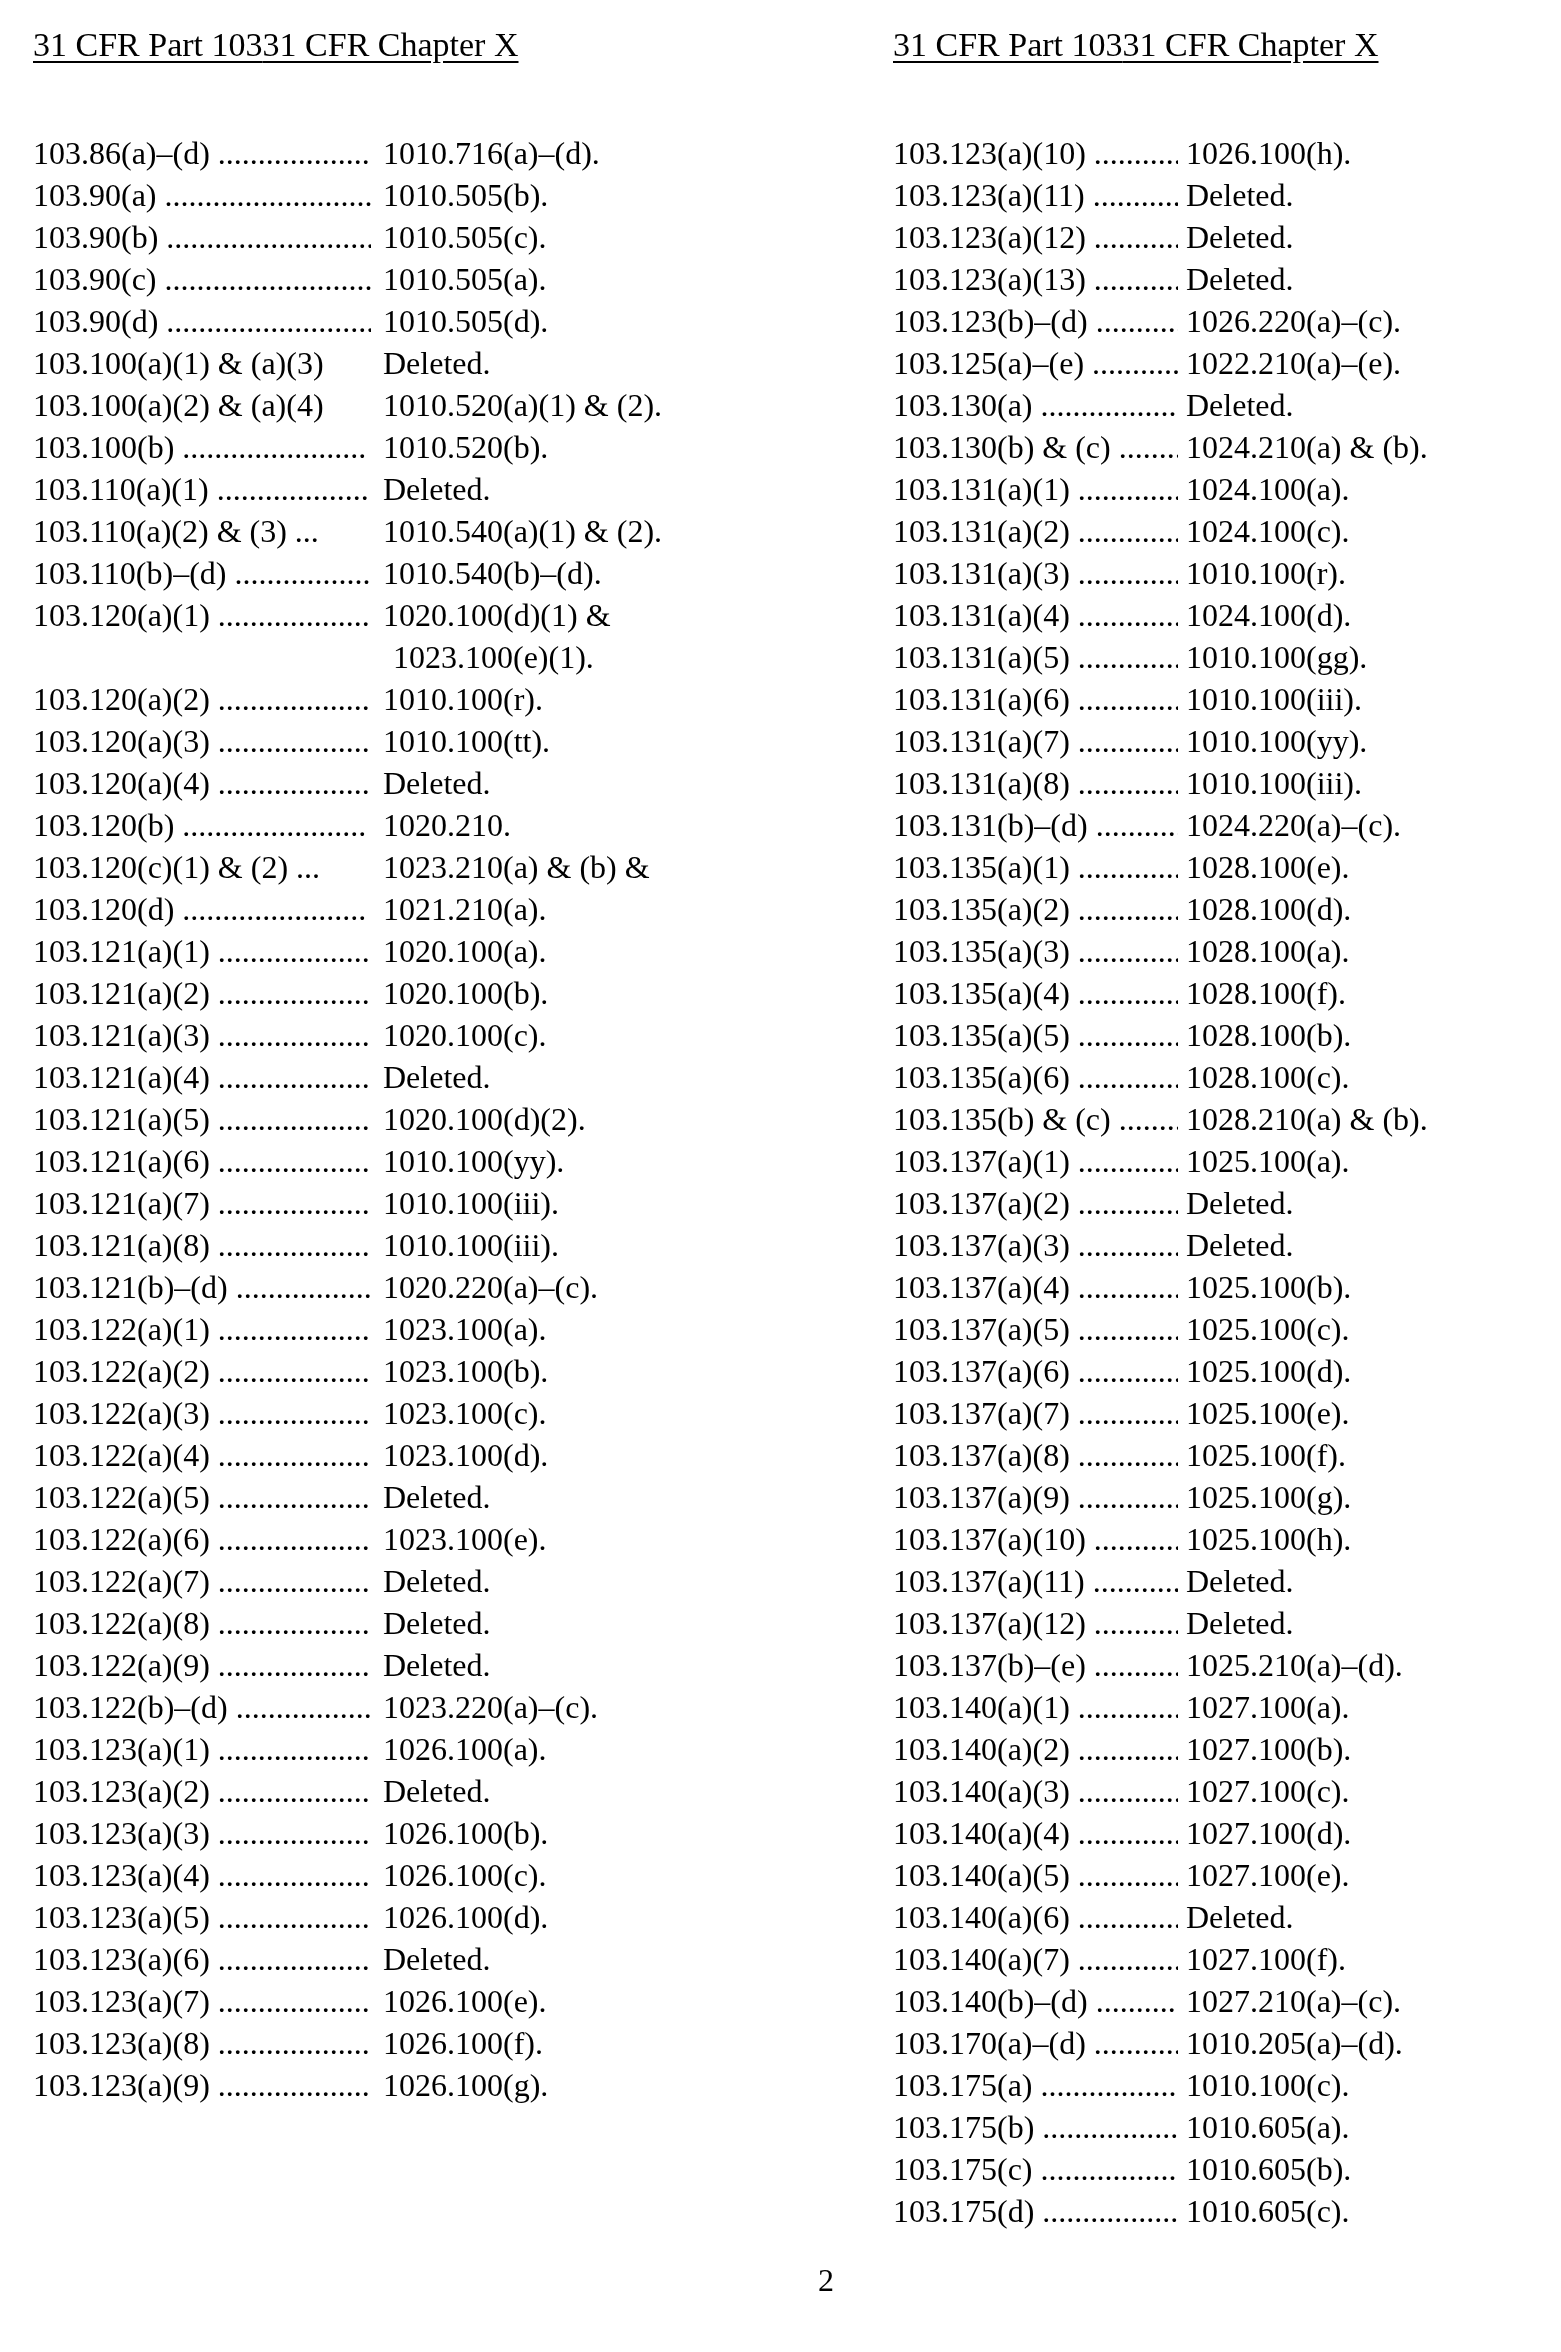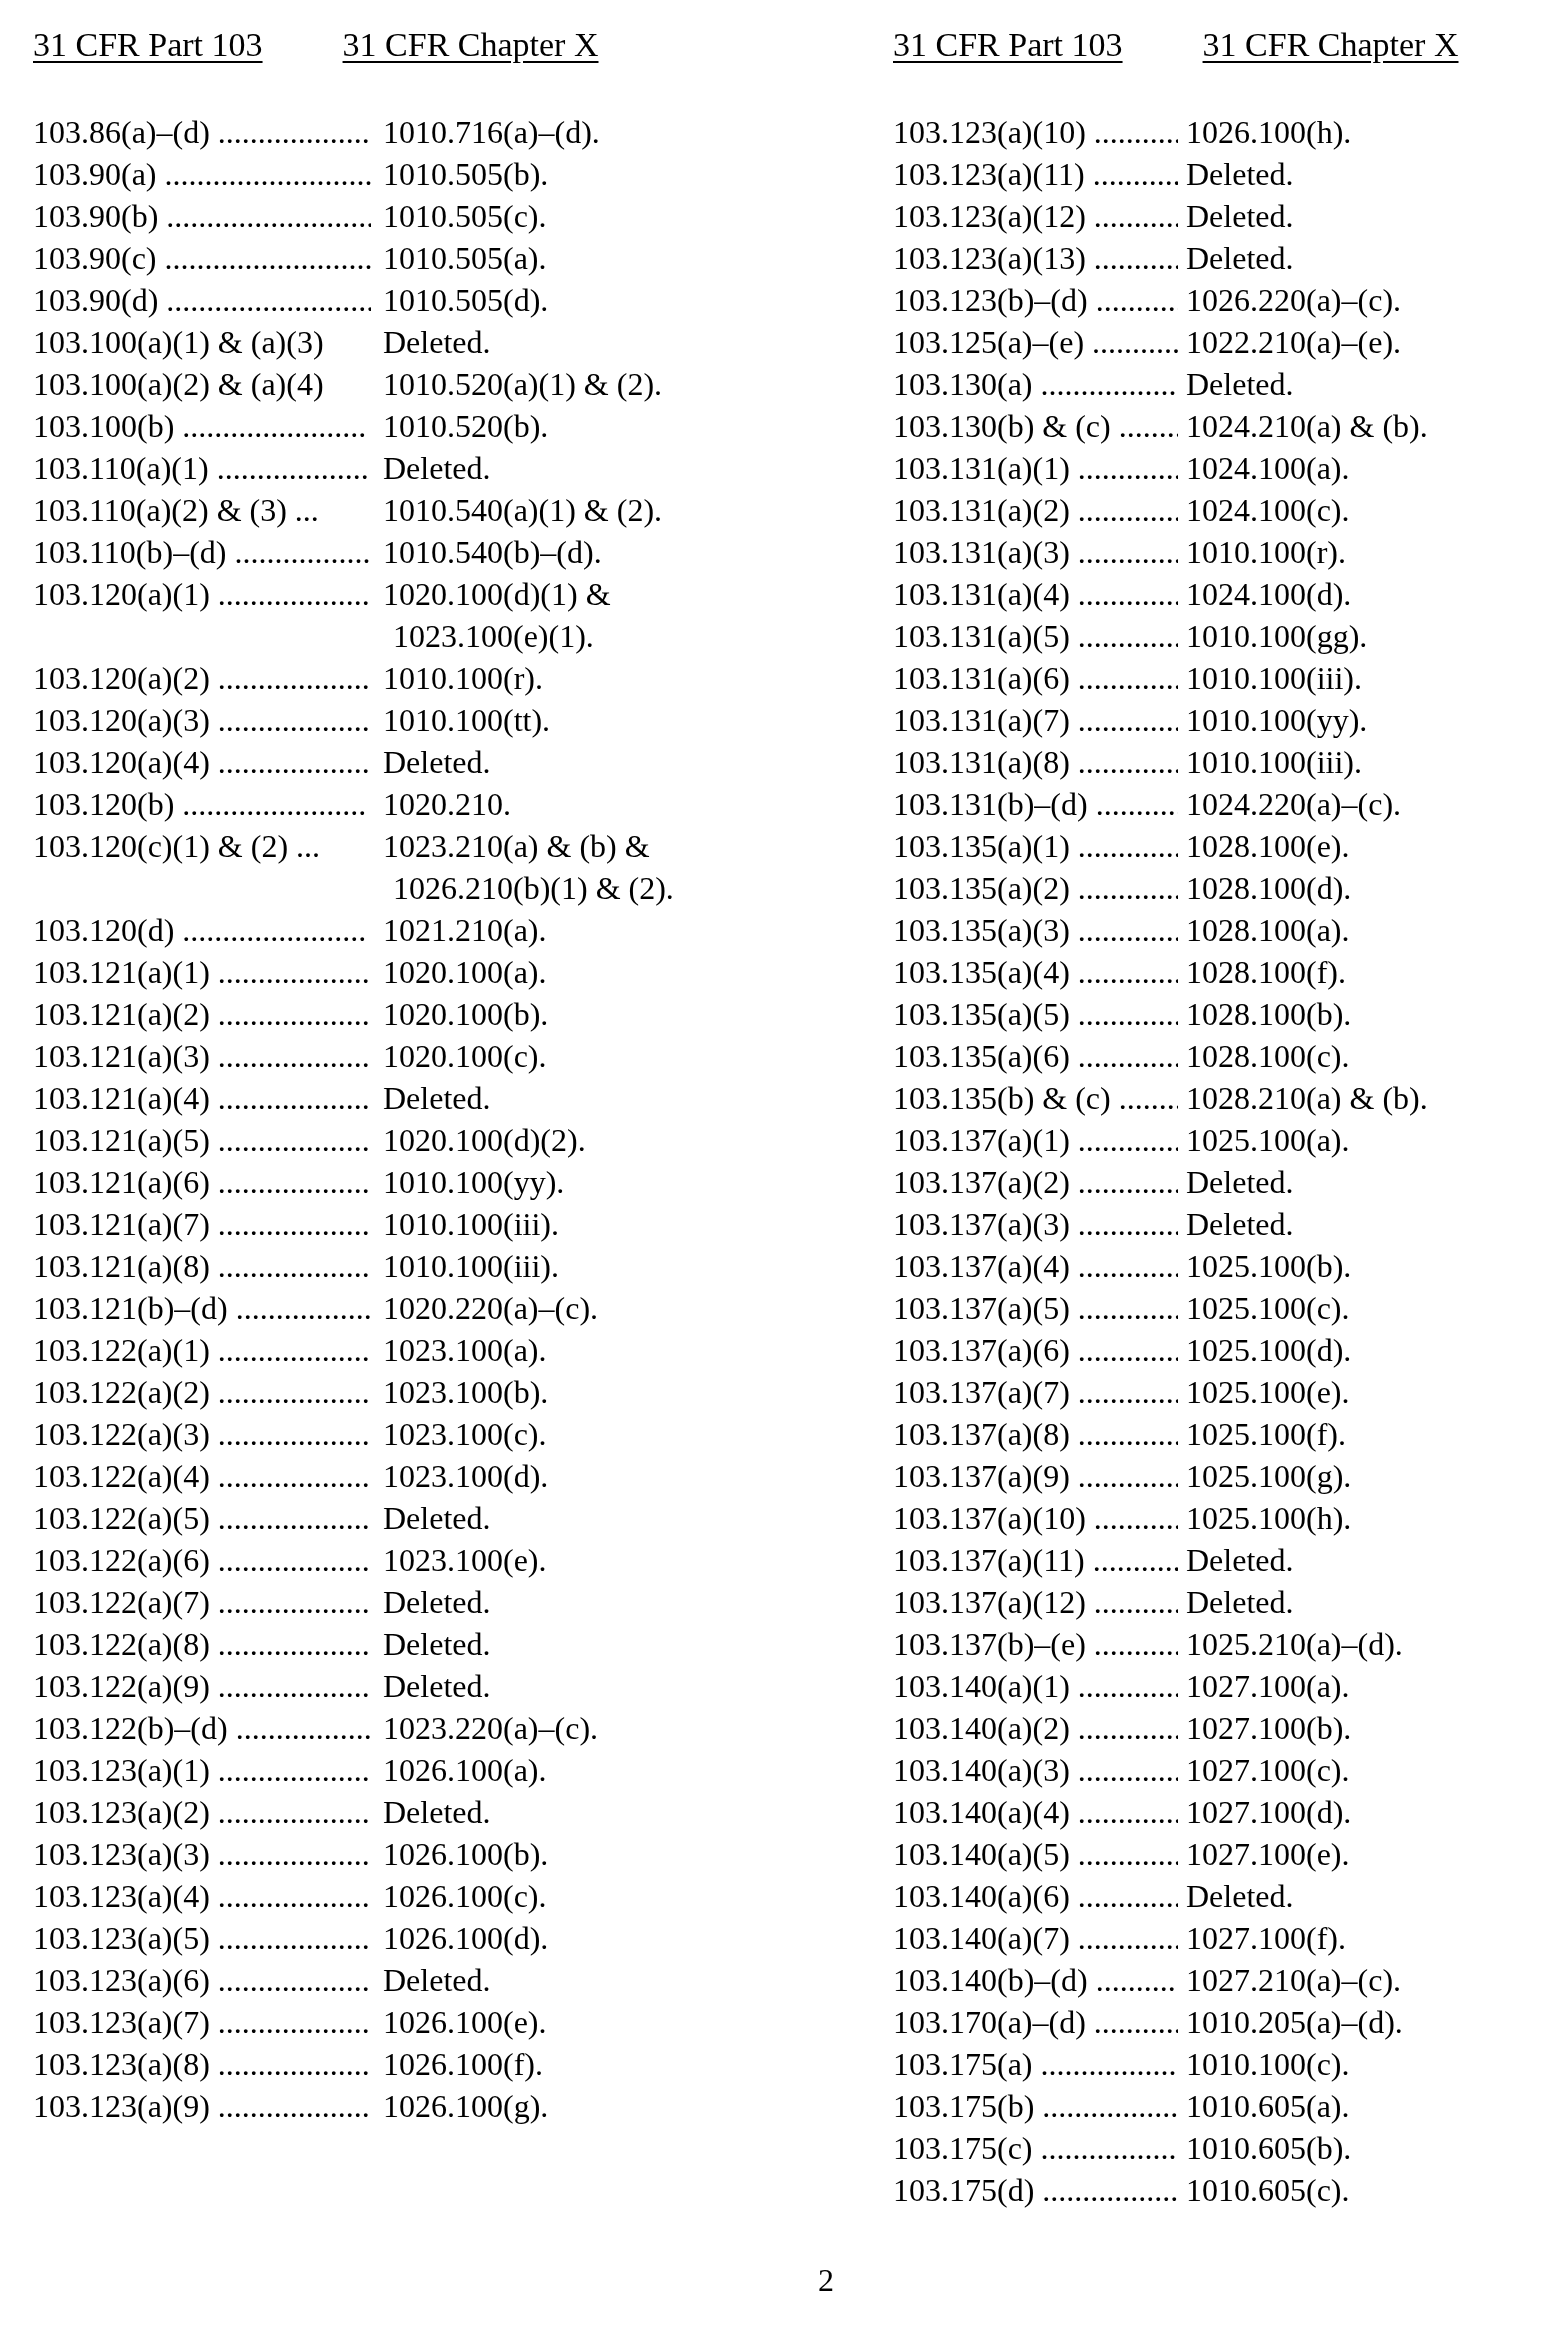--- a/index.html
+++ b/index.html
@@ -9,23 +9,23 @@
     font-family: "Liberation Serif", serif;
     font-size: 32px;
     position: relative;
     overflow: hidden;
   }
   .page { position: absolute; inset: 0; }
   .col { position: absolute; top: 24px; }
   .col-left  { left: 33px;  width: 856px; }
   .col-right { left: 893px; width: 665px; }
   .col-header {
-    display: flex; gap: 80px;
+    display: flex; 
     line-height: 42px; font-size: 34px;
-    margin-bottom: 45px; white-space: pre;
+    margin-bottom: 66px; white-space: pre;
   }
   .hdr {
     text-decoration: underline;
     text-decoration-thickness: 2px;
     text-underline-offset: 5px;
   }
   .rows { }
   .row { display: flex; line-height: 42px; }
   .lead { flex: 0 0 338px; width: 338px; display: flex; overflow: hidden; }
   .col-right .lead { flex-basis: 285px; width: 285px; }
@@ -190,27 +190,20 @@
         </div>
 
         <div class="row">
           <span class="lead">
             <span class="from">103.120(c)(1) &amp; (2)</span>
             <span class="dots">...</span>
           </span>
           <span class="to">1023.210(a) &amp; (b) &amp;</span>
         </div>
 
-        <div class="row cont">
-          <span class="lead">
-            <span class="from"></span>
-            <span class="dots"></span>
-          </span>
-          <span class="to">1026.210(b)(1) &amp; (2).</span>
-        </div>
 
         <div class="row">
           <span class="lead">
             <span class="from">103.120(d)</span>
             <span class="dots">.......................</span>
           </span>
           <span class="to">1021.210(a).</span>
         </div>
 
         <div class="row">

